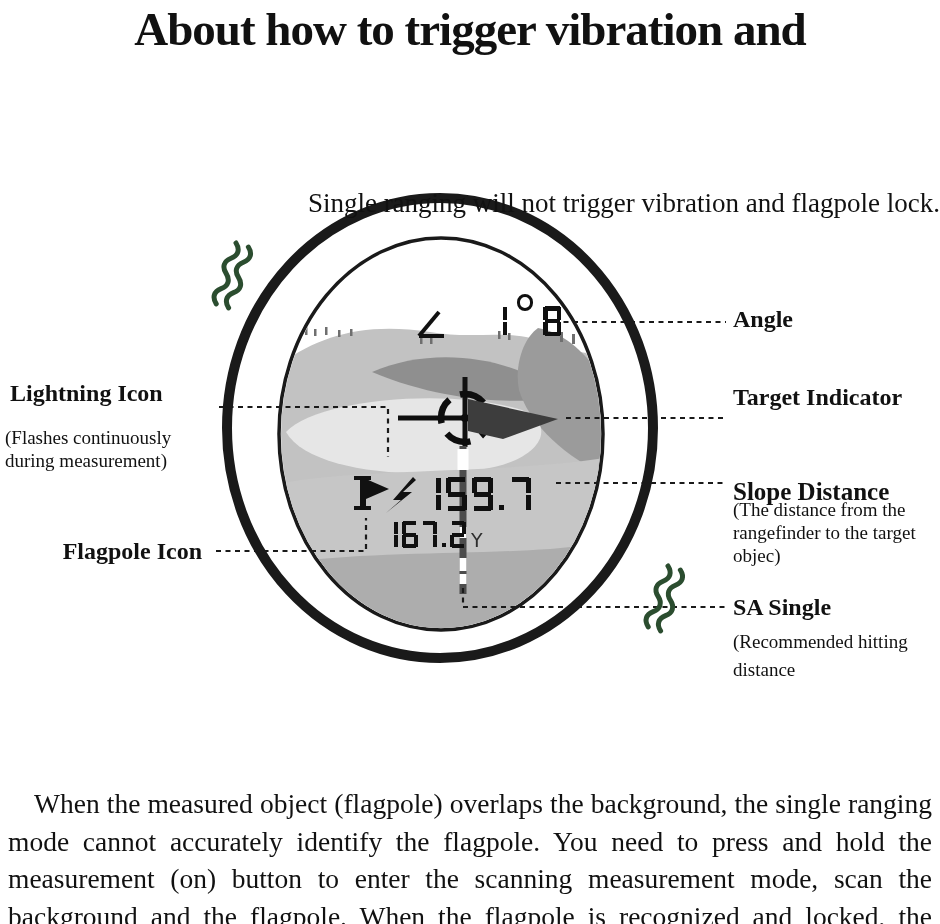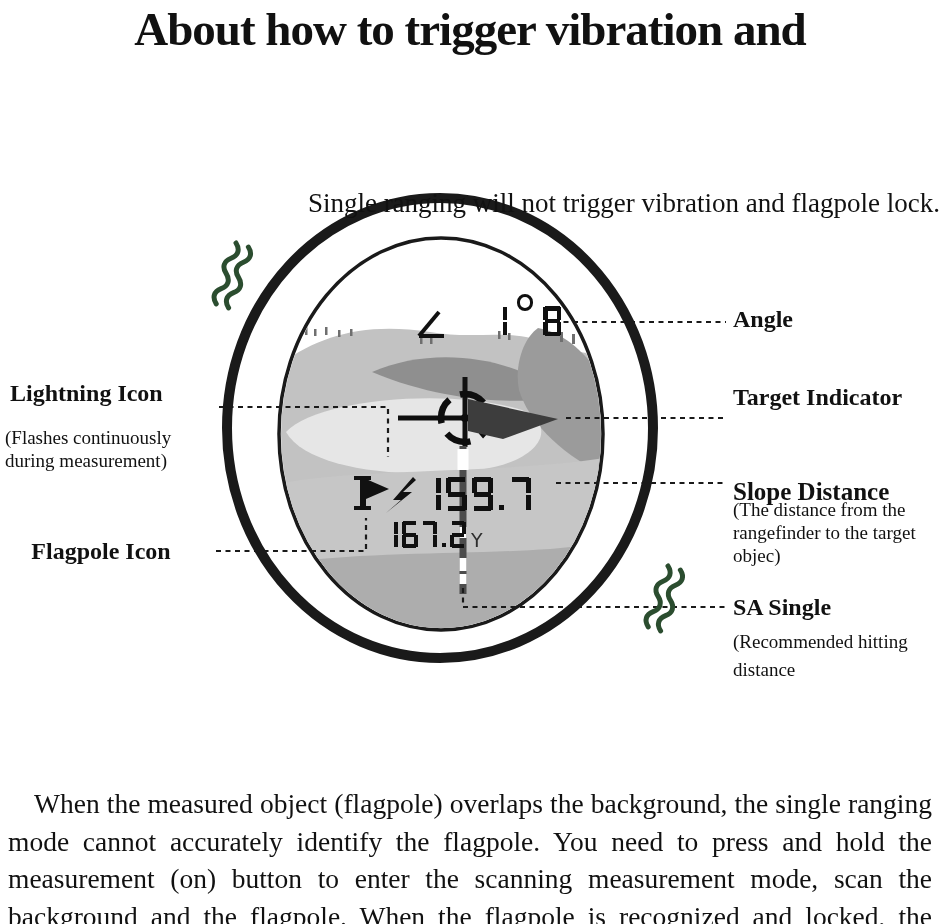--- a/index.html
+++ b/index.html
@@ -213,17 +213,17 @@
 
   <div class="callout-label right-col" style="top:466px;font-size:25px;margin-top:12px;">Slope Distance</div>
   <div class="callout-note right-col" style="top:498px;width:214px;">(The distance from the rangefinder to the target objec)</div>
 
   <div class="callout-label right-col" style="top:594px;">SA Single</div>
   <div class="callout-note right-col" style="top:628px;width:210px;line-height:28px;">(Recommended hitting distance</div>
 
   <div class="callout-label" style="left:0;width:206px;text-align:left;top:380px;padding-left:10px;">Lightning Icon</div>
   <div class="callout-note" style="left:5px;width:197px;top:426px;">(Flashes continuously during measurement)</div>
 
-  <div class="callout-label" style="left:0;width:202px;text-align:center;top:538px;">Flagpole Icon</div>
+  <div class="callout-label" style="left:0;width:202px;text-align:right;top:538px;">Flagpole Icon</div>
 
   <div class="para txt">When the measured object (flagpole) overlaps the background, the single ranging mode cannot accurately identify the flagpole. You need to press and hold the measurement (on) button to enter the scanning measurement mode, scan the background and the flagpole. When the flagpole is recognized and locked, the flagpole icon flashes,  the rangefinder vibrates and displays the measurement data.</div>
 
 </div>
 
 </body></html>

